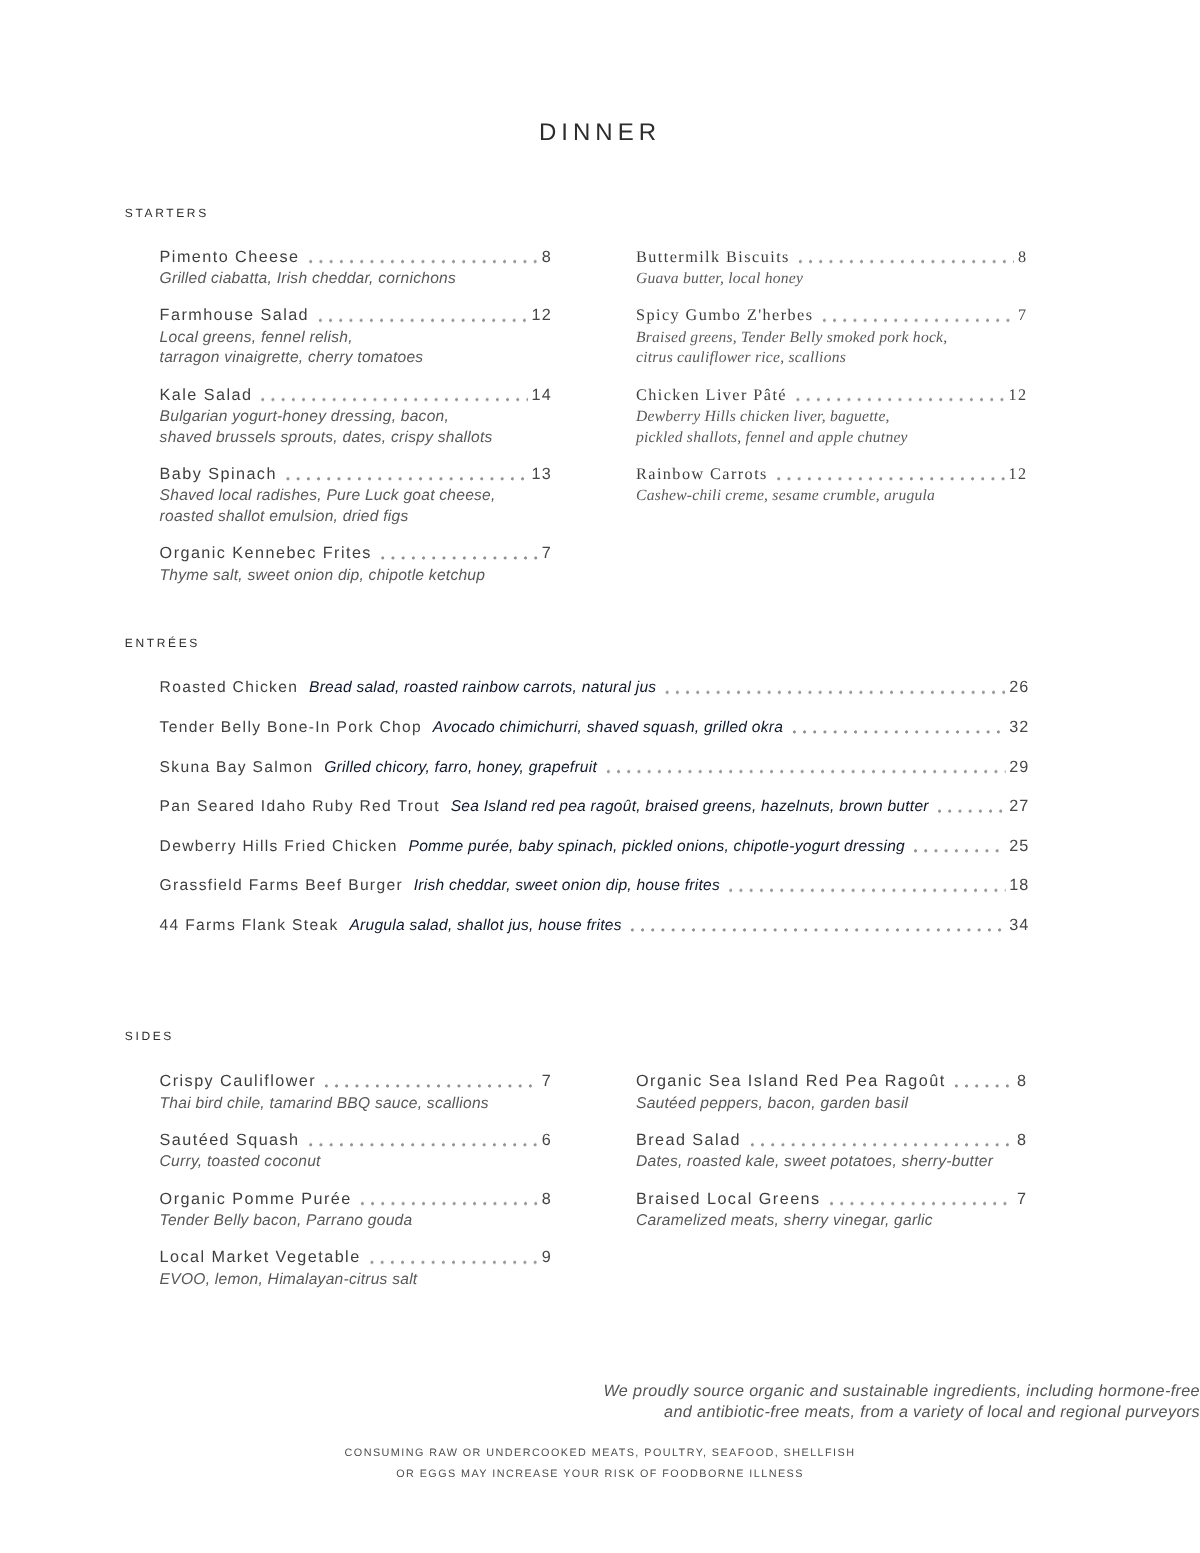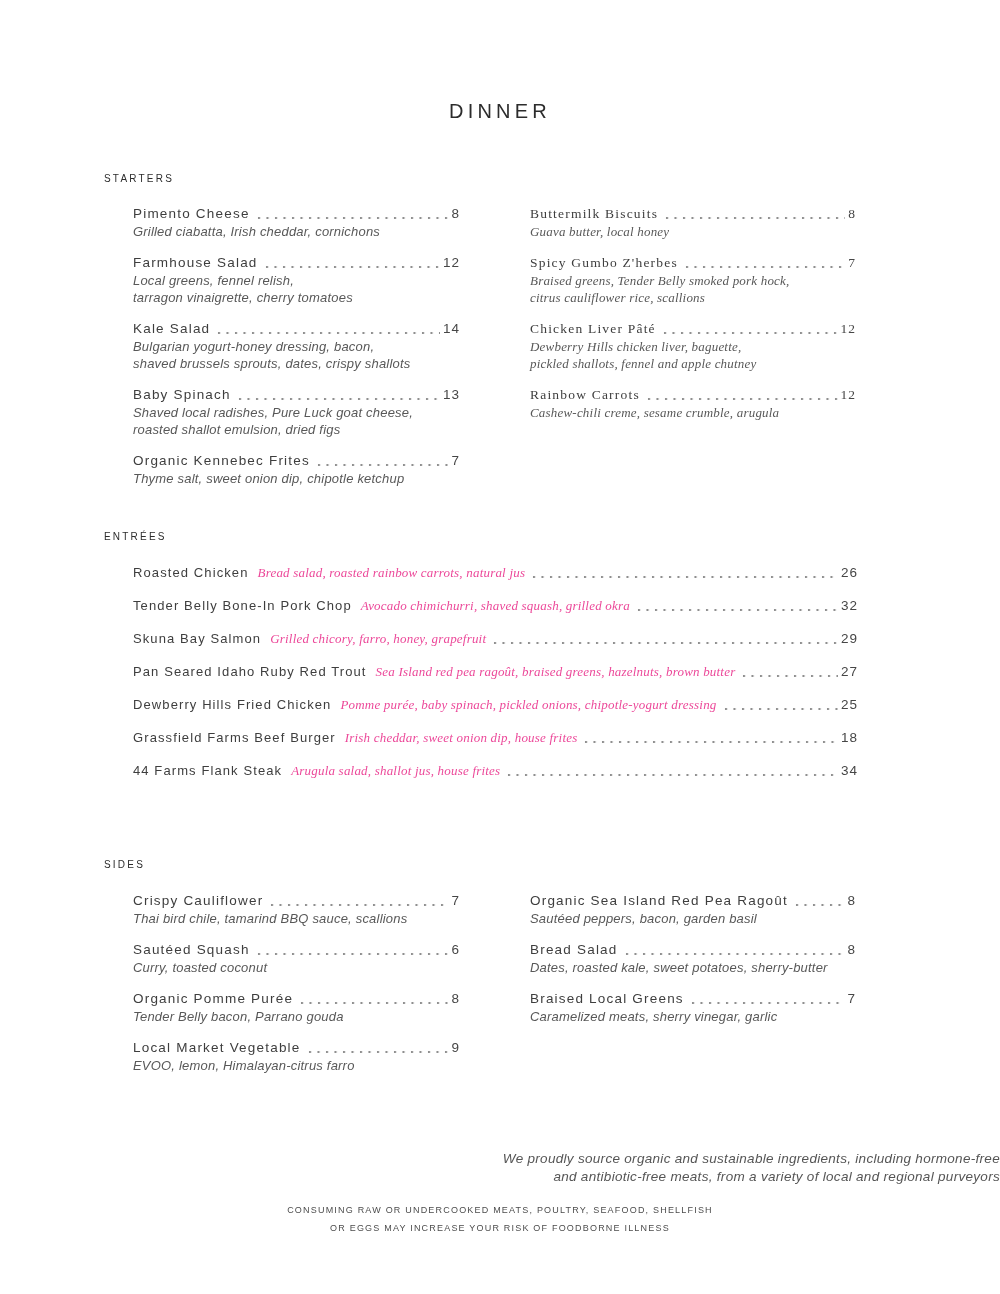--- a/index.html
+++ b/index.html
@@ -38,22 +38,22 @@
   }
   .pr { font-size:13.5px; letter-spacing:1px; color:#464646; }
   .ds {
     font-style:italic; font-size:13px; letter-spacing:0.2px; color:#585858;
     line-height:17px; white-space:pre-line;
   }
 
   .er { display:flex; align-items:flex-end; line-height:19px; margin-bottom:14px; }
   .er .nm { font-size:13px; letter-spacing:1.1px; }
   .eds {
-    font-style:italic; font-size:13px; letter-spacing:0.2px; color:#ec4899;
-    margin-left:9px; white-space:nowrap; flex-shrink:0;font-family:Liberation Serif, serif;
+    font-style:italic; font-size:13px; letter-spacing:0.2px; color:#0f172a;
+    margin-left:9px; white-space:nowrap; flex-shrink:0;
   }
 
   .sourcing {
     position:absolute; top:1150px; left:0; width:100%; text-align:right;
     font-style:italic; font-size:13.5px; line-height:18px; color:#555555;
     white-space:pre-line; letter-spacing:0.3px;
   }
   .disc {
     position:absolute; left:0; width:100%; text-align:center;
     font-size:9px; letter-spacing:1.2px; color:#4c4c4c; line-height:10px;
@@ -226,21 +226,21 @@
         <span class="pr">8</span>
       </div>
       <div class="ds">Tender Belly bacon, Parrano gouda</div>
     </div>
     <div class="mi">
       <div class="ln">
         <span class="nm">Local Market Vegetable</span>
         <span class="ldr"></span>
         <span class="pr">9</span>
       </div>
-      <div class="ds">EVOO, lemon, Himalayan-citrus farro</div>
+      <div class="ds">EVOO, lemon, Himalayan-citrus salt</div>
     </div>
   </div>
 
   <div class="col" id="sides-right">
     <div class="mi">
       <div class="ln">
         <span class="nm">Organic Sea Island Red Pea Ragoût</span>
         <span class="ldr"></span>
         <span class="pr">8</span>
       </div>

